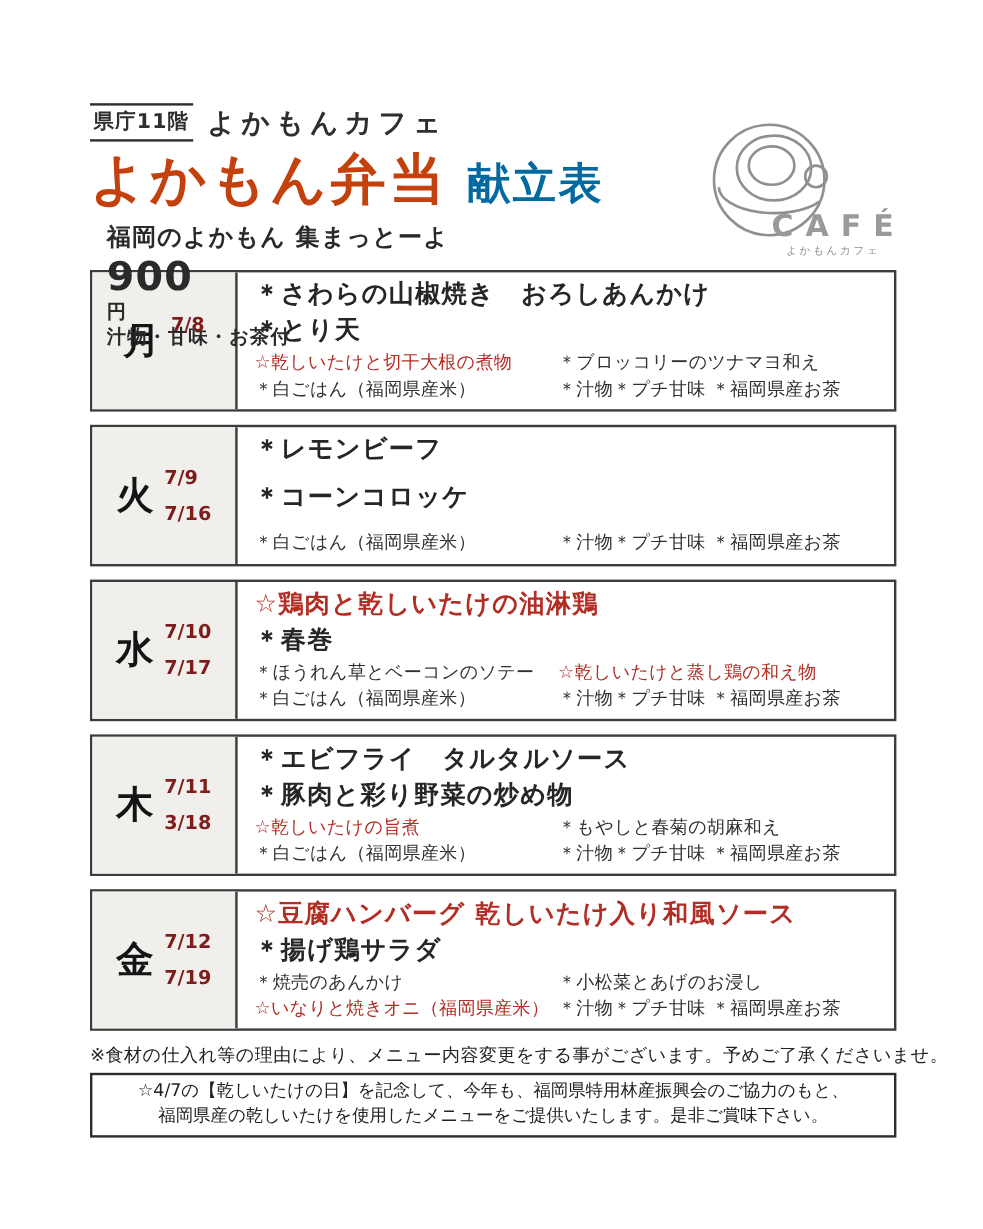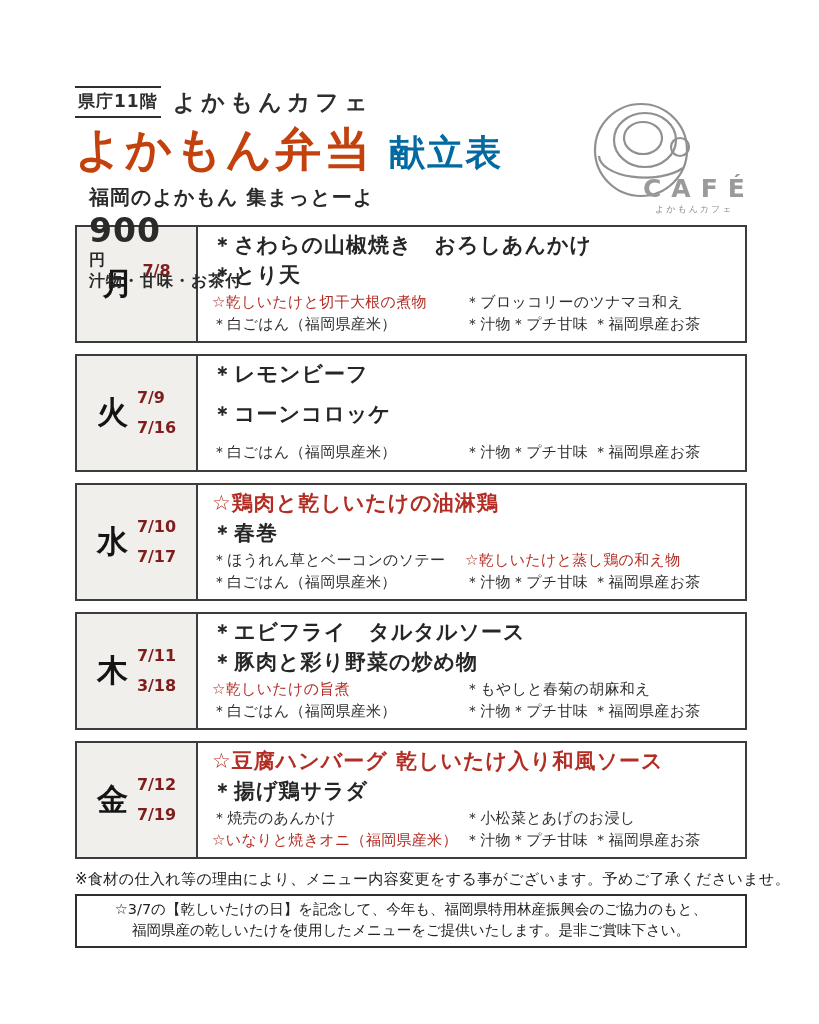--- a/index.html
+++ b/index.html
@@ -196,18 +196,18 @@
         </div>
         <div class="side-line">
           <span class="side-left red">☆いなりと焼きオニ（福岡県産米）</span>
           <span class="side-right">＊汁物＊プチ甘味 ＊福岡県産お茶</span>
         </div>
       </div>
     </div>
 
     <div class="note">※食材の仕入れ等の理由により、メニュー内容変更をする事がございます。予めご了承くださいませ。</div>
     <div class="note-box">
-      <div>☆3/7の【乾しいたけの日】を記念して、今年も、福岡県特用林産振興会のご協力のもと、</div>
+      <div>☆4/7の【乾しいたけの日】を記念して、今年も、福岡県特用林産振興会のご協力のもと、</div>
       <div>福岡県産の乾しいたけを使用したメニューをご提供いたします。是非ご賞味下さい。</div>
     </div>
 
   </div>
 </div>
 
 </body></html>

